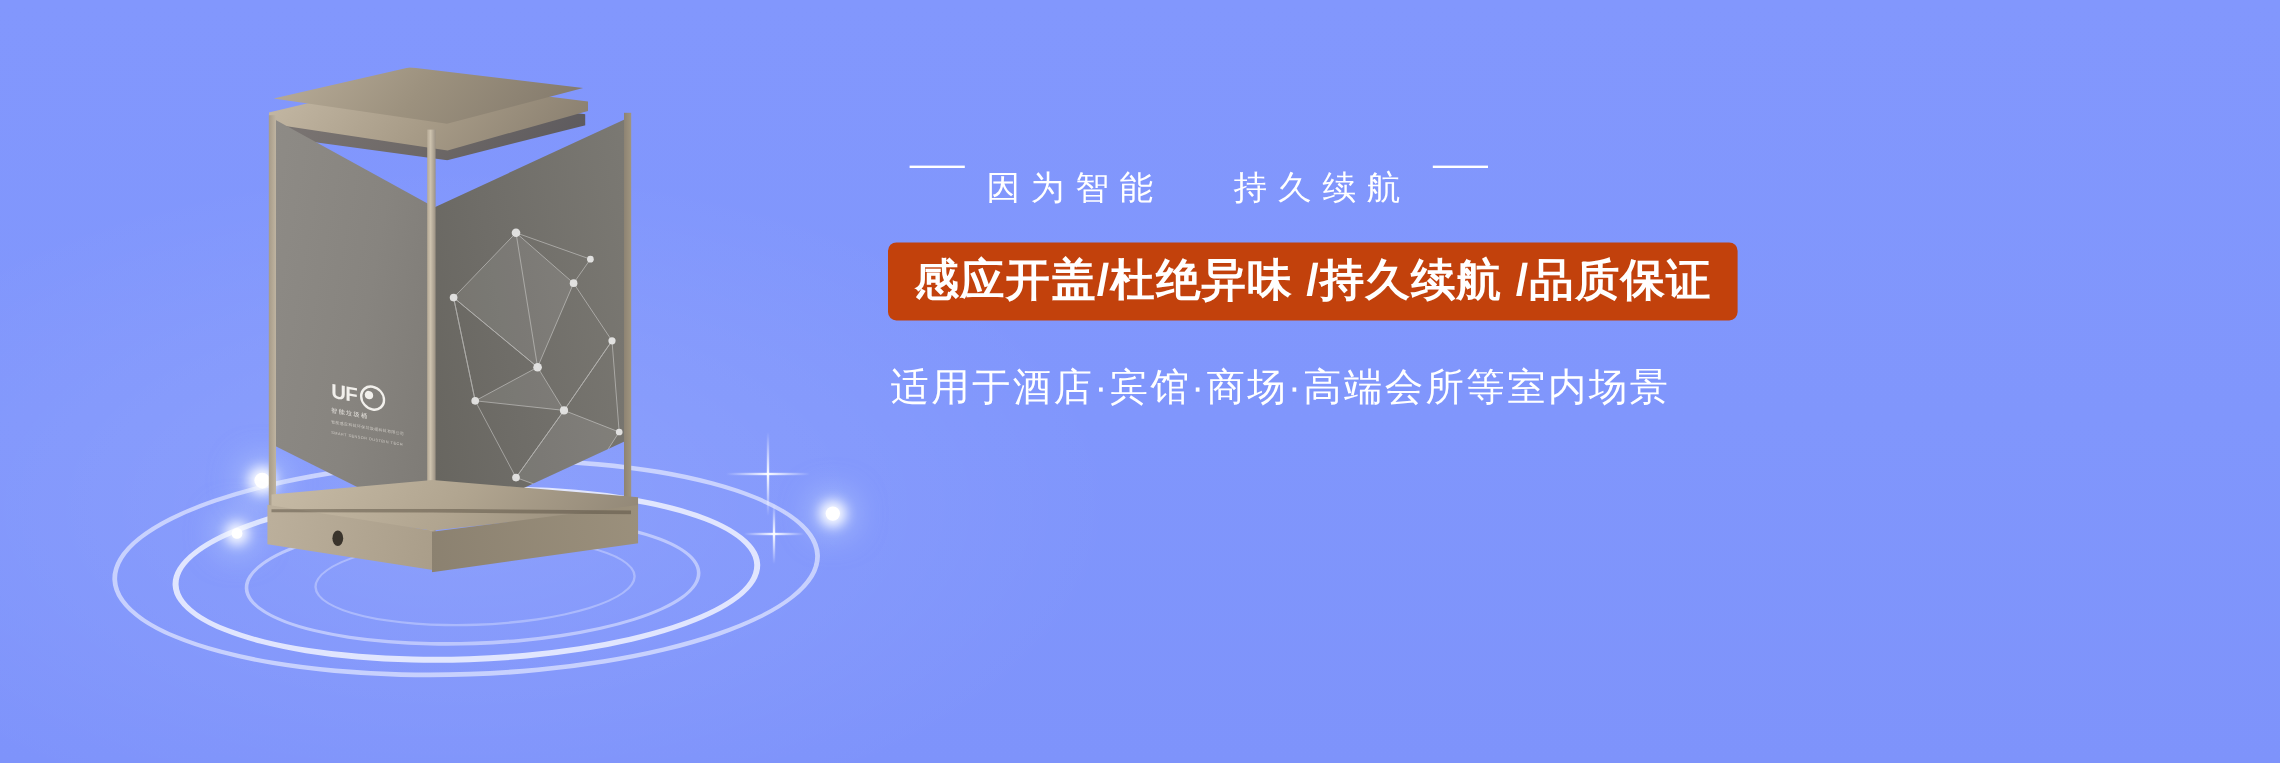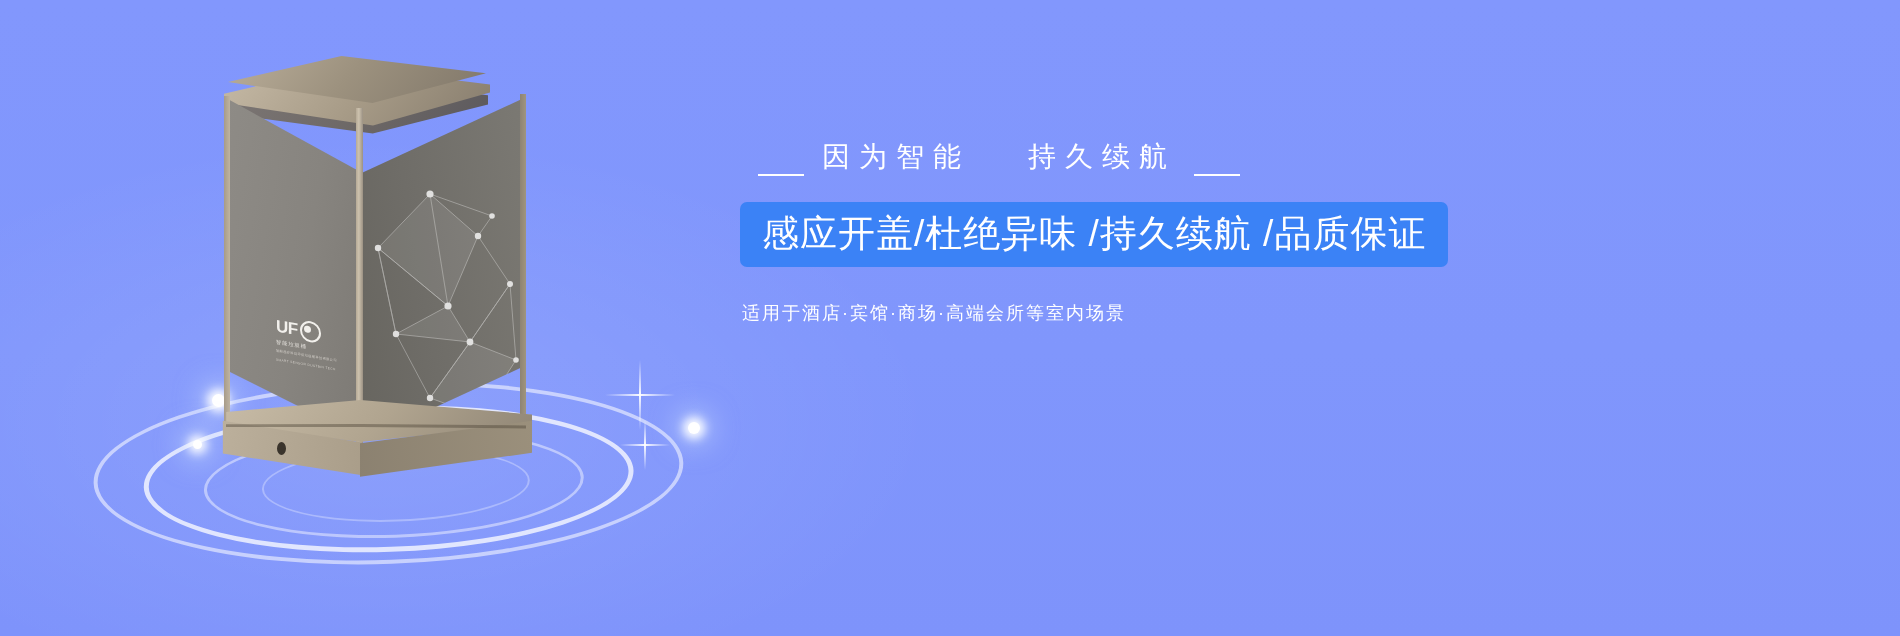--- a/index.html
+++ b/index.html
@@ -251,56 +251,56 @@
       0 0 0 #7fd7f7,
       -3px 0 0 #7fd7f7,  3px 0 0 #7fd7f7,
       0 -3px 0 #7fd7f7,  0 3px 0 #7fd7f7,
       -2px -2px 0 #7fd7f7, 2px -2px 0 #7fd7f7,
       -2px 2px 0 #7fd7f7,  2px 2px 0 #7fd7f7,
       0 0 14px rgba(127,215,247,0.95),
       0 0 26px rgba(127,215,247,0.6);
   }
   .tagline {
     display: flex;
-    align-items: flex-end;
+    align-items: flex-start;
     gap: 18px;
     margin: 26px 0 0 -132px;
     color: #ffffff;
     font-size: 28px;
     letter-spacing: 9px;
     white-space: nowrap;
     font-weight: 400;
   }
   .tag-rule {
     display: inline-block;
     width: 46px;
     height: 2px;
     background: #ffffff;
     flex: 0 0 auto;
   }
   .tag-gap { display: inline-block; width: 22px; }
 
   .badge {
     display: inline-block;
     margin: 26px 0 0 -150px;
-    background: #3b82f6;
+    background: #c2410c;
     color: #ffffff;
     font-size: 37px;
-    font-weight: 400;
+    font-weight: 700;
     letter-spacing: 1px;
     padding: 11px 22px 13px 22px;
     border-radius: 7px;
     white-space: nowrap;
     line-height: 1.12;
   }
 
   .scenes {
     margin: 34px 0 0 -148px;
     color: #ffffff;
-    font-size: 18px;
+    font-size: 32px;
     letter-spacing: 2px;
     white-space: nowrap;
     font-weight: 400;
   }
 </style>
 </head>
 <body>
 
 <div id="banner">
 

